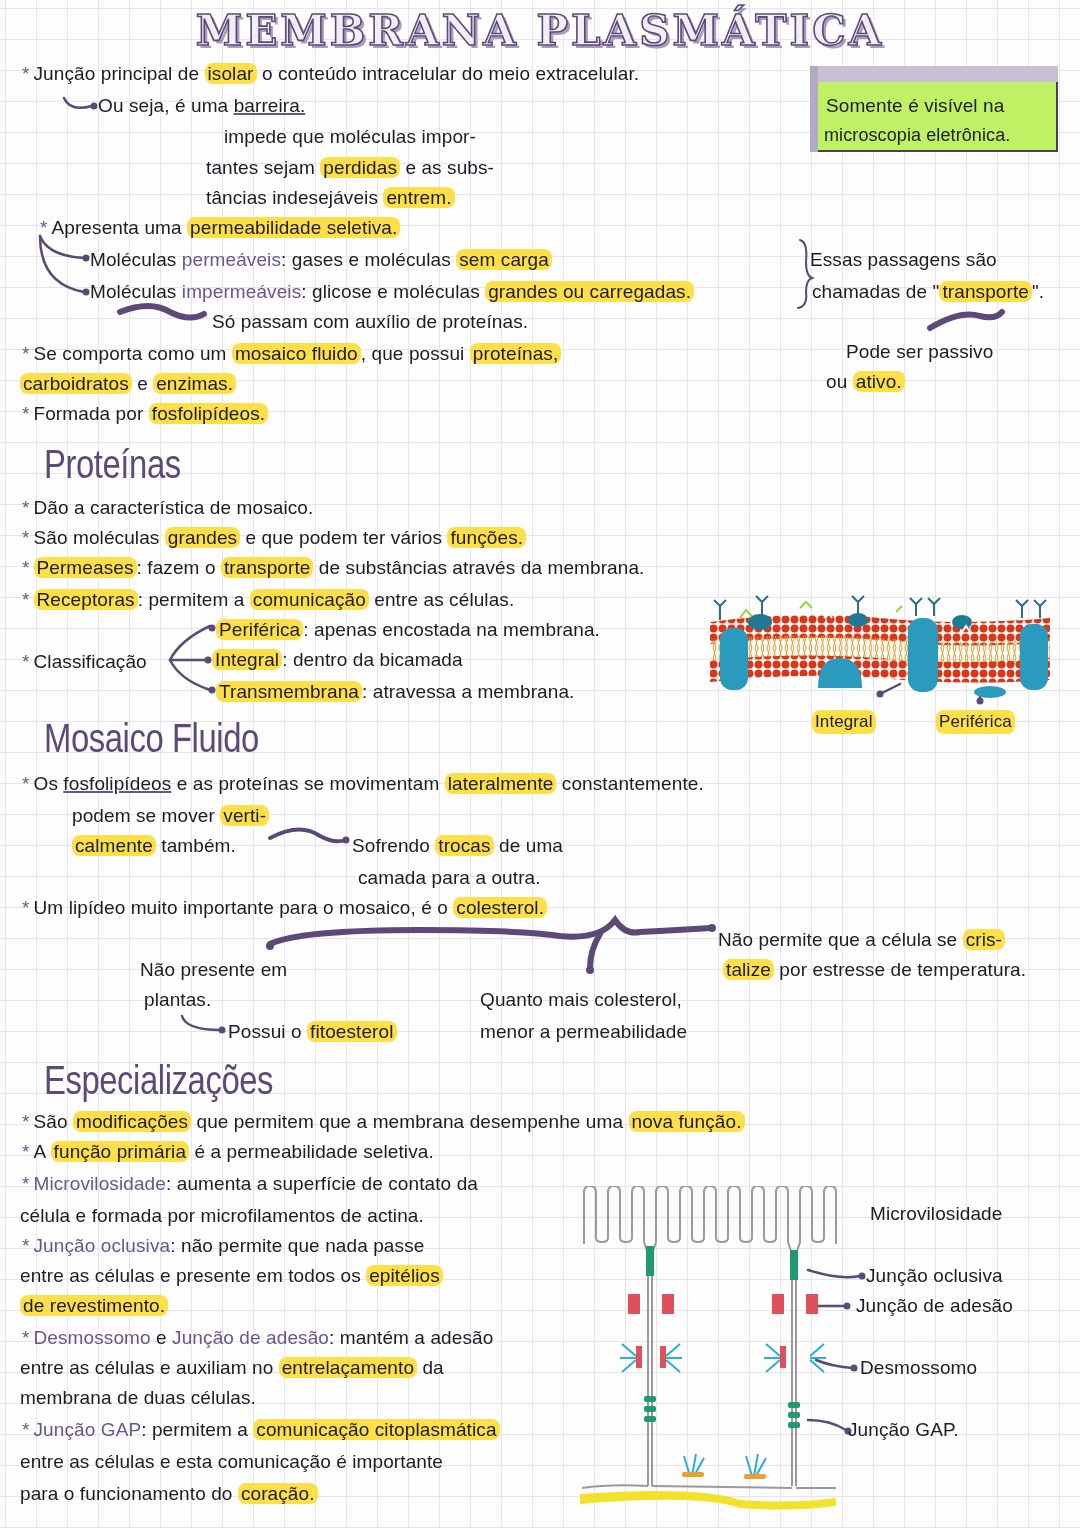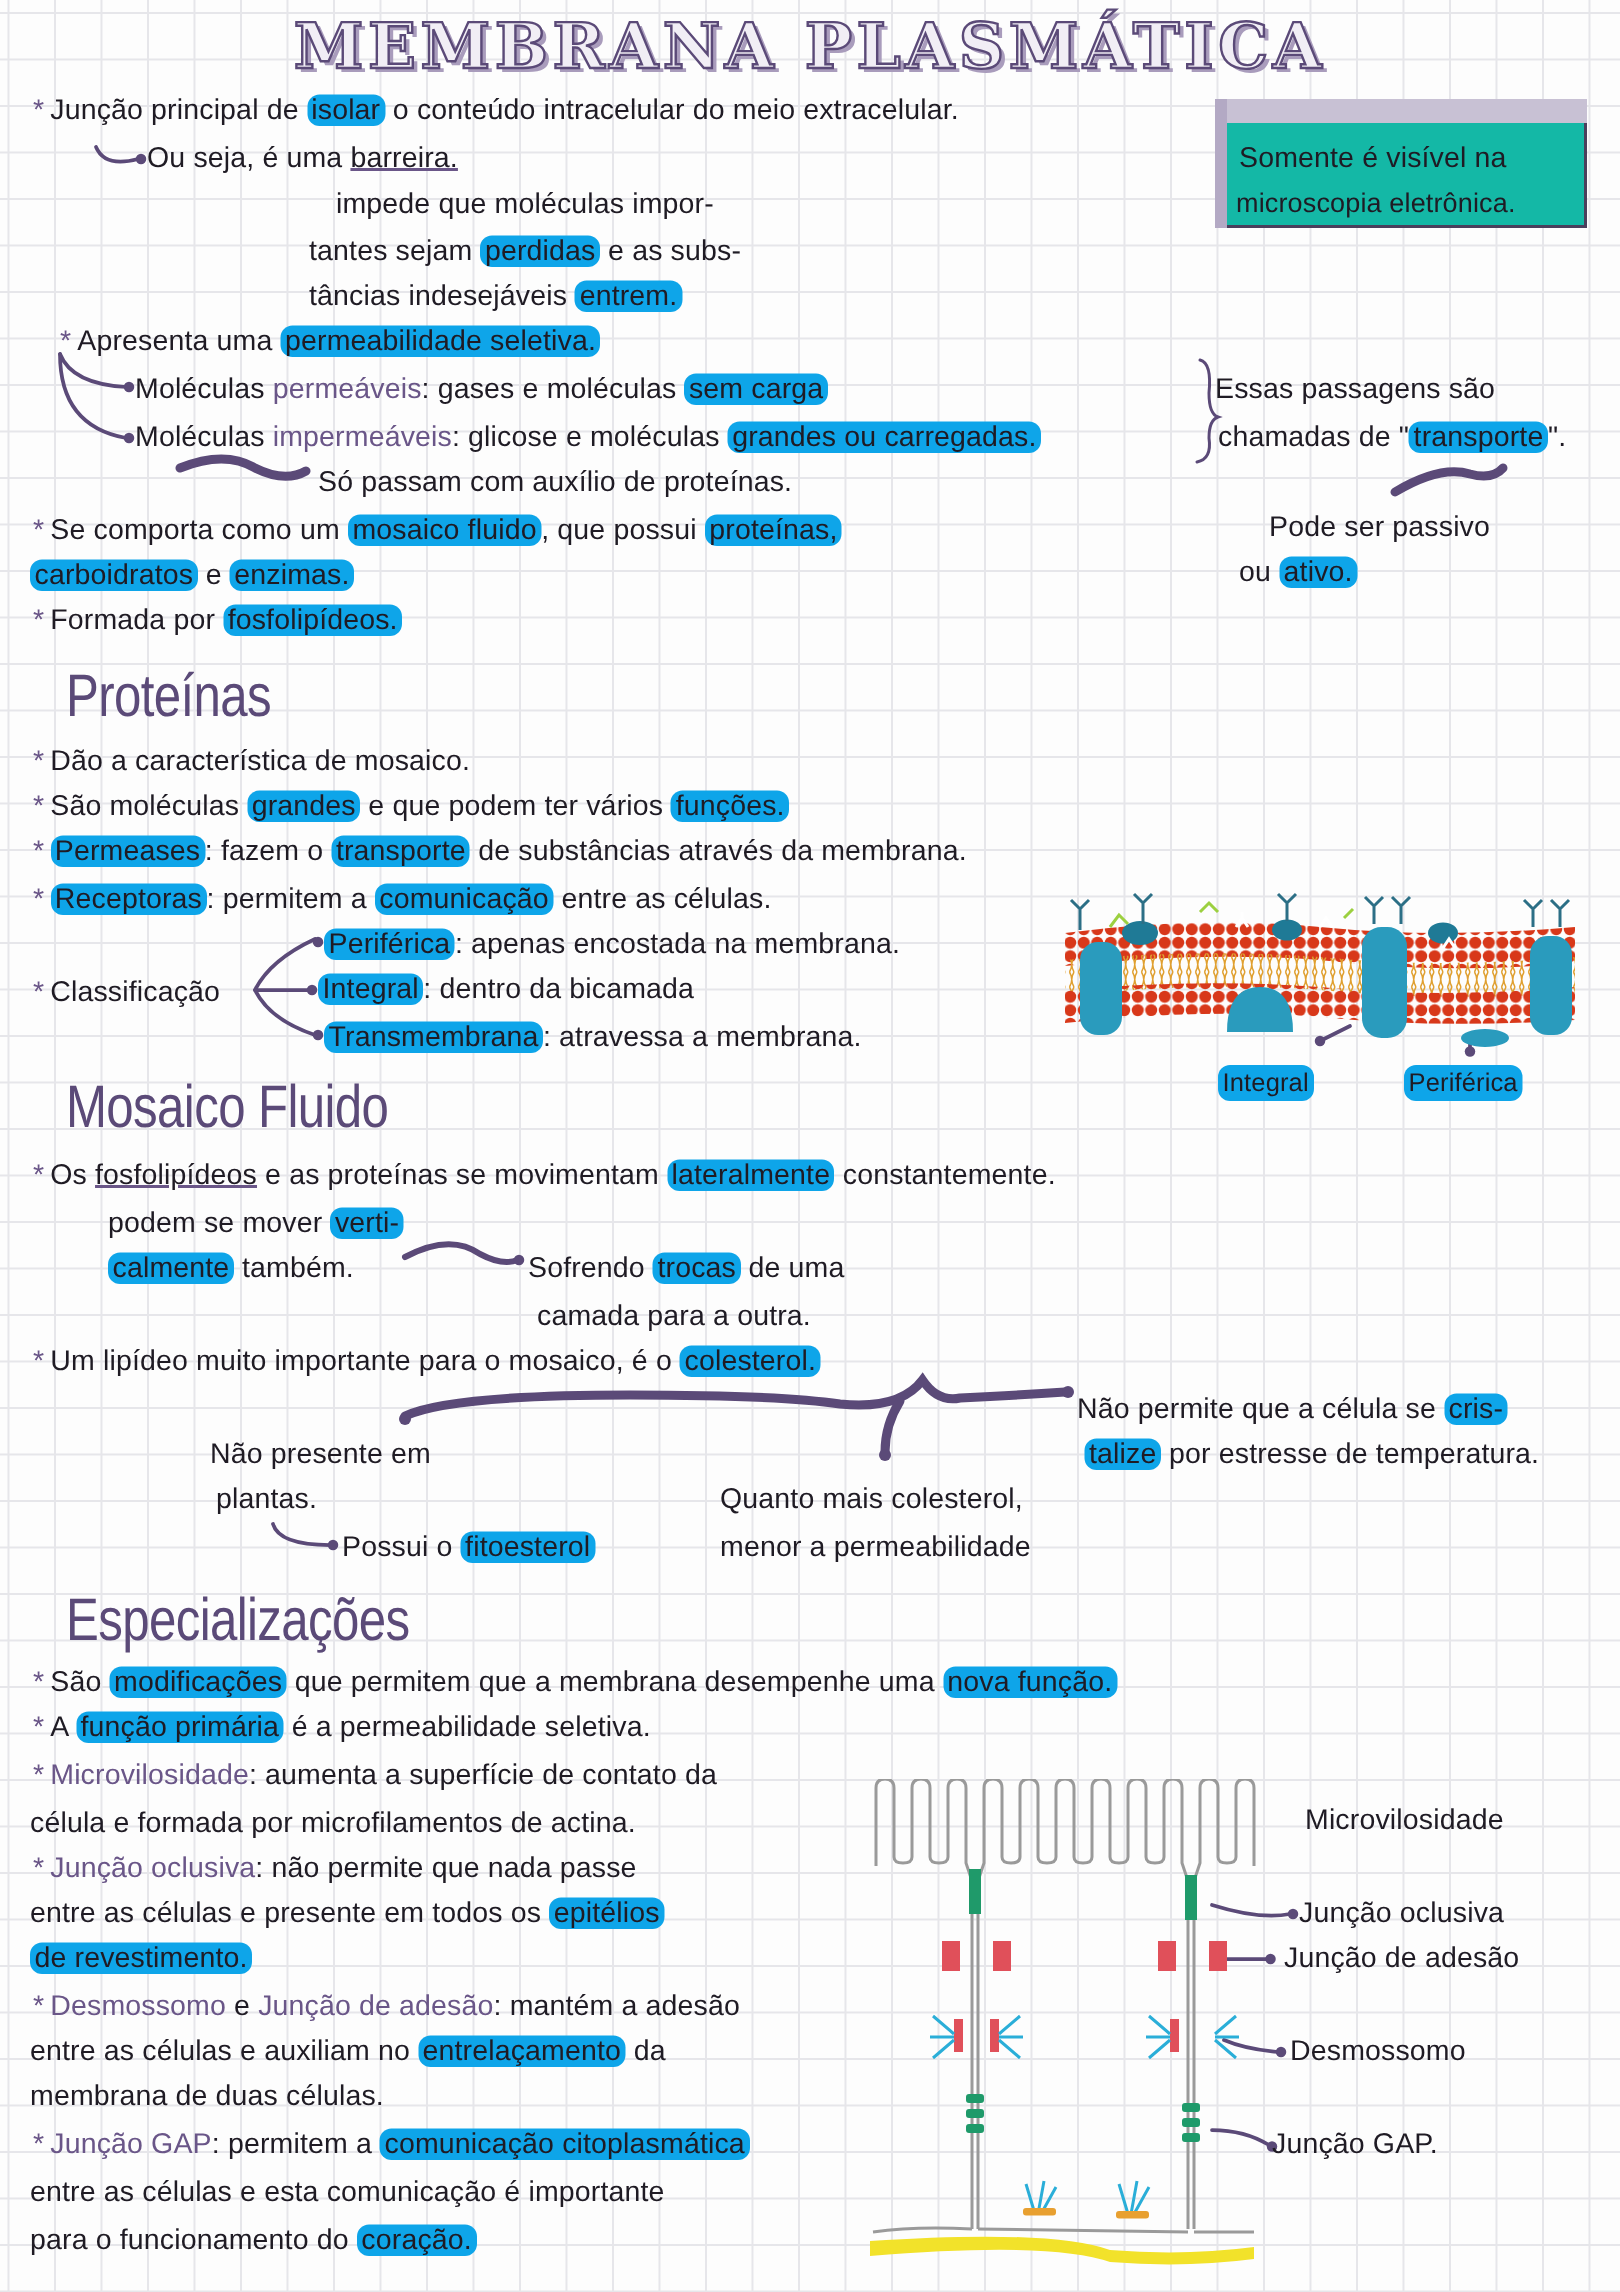--- a/index.html
+++ b/index.html
@@ -9,34 +9,34 @@
     background-image:
       linear-gradient(to right,#e6e6ea 1px,transparent 1px),
       linear-gradient(to bottom,#e6e6ea 1px,transparent 1px);
     background-size:31px 31px;
     background-position:5px 8px;
     font-family:"Liberation Sans",sans-serif;
     color:#1f1b24;
   }
   .abs{position:absolute;white-space:nowrap;}
   .t{font-size:19px;line-height:24px;letter-spacing:0.1px;}
-  .hl{background:#0ea5e9;border-radius:8px;padding:0 3px;}
+  .hl{background:#fde047;border-radius:8px;padding:0 3px;}
   .pu{color:#6a5688;}
   .ul{text-decoration:underline;text-decoration-color:#6a5688;text-decoration-thickness:2px;}
   .star{color:#6a5688;margin-right:4px;}
   .title{
     left:0;width:1080px;top:6px;text-align:center;
     font-family:"DejaVu Serif",serif;font-weight:bold;font-size:42px;letter-spacing:3px;
     color:#f1eef5;
     -webkit-text-stroke:1.6px #5b4a78;
     text-shadow:3px 3px 0 #a99cbc;
   }
   .h2{font-family:"Liberation Sans Narrow","Liberation Sans",sans-serif;font-size:40px;color:#5b4a78;transform:scaleX(0.82);transform-origin:left center;letter-spacing:-0.5px;}
   .note{
-    left:810px;top:66px;width:244px;height:82px;border:2px solid #4a3f5c;background:#14b8a6;
+    left:810px;top:66px;width:244px;height:82px;border:2px solid #4a3f5c;background:#bef264;
   }
   .note-bar{position:absolute;left:-2px;top:-2px;width:248px;height:16px;background:#c8c1d4;}
   .note-bar2{position:absolute;left:-2px;top:-2px;width:8px;height:86px;background:#b3a9c4;}
   svg.arrows{position:absolute;left:0;top:0;}
 </style>
 </head>
 <body>
 
 <div class="abs title">MEMBRANA PLASMÁTICA</div>
 

